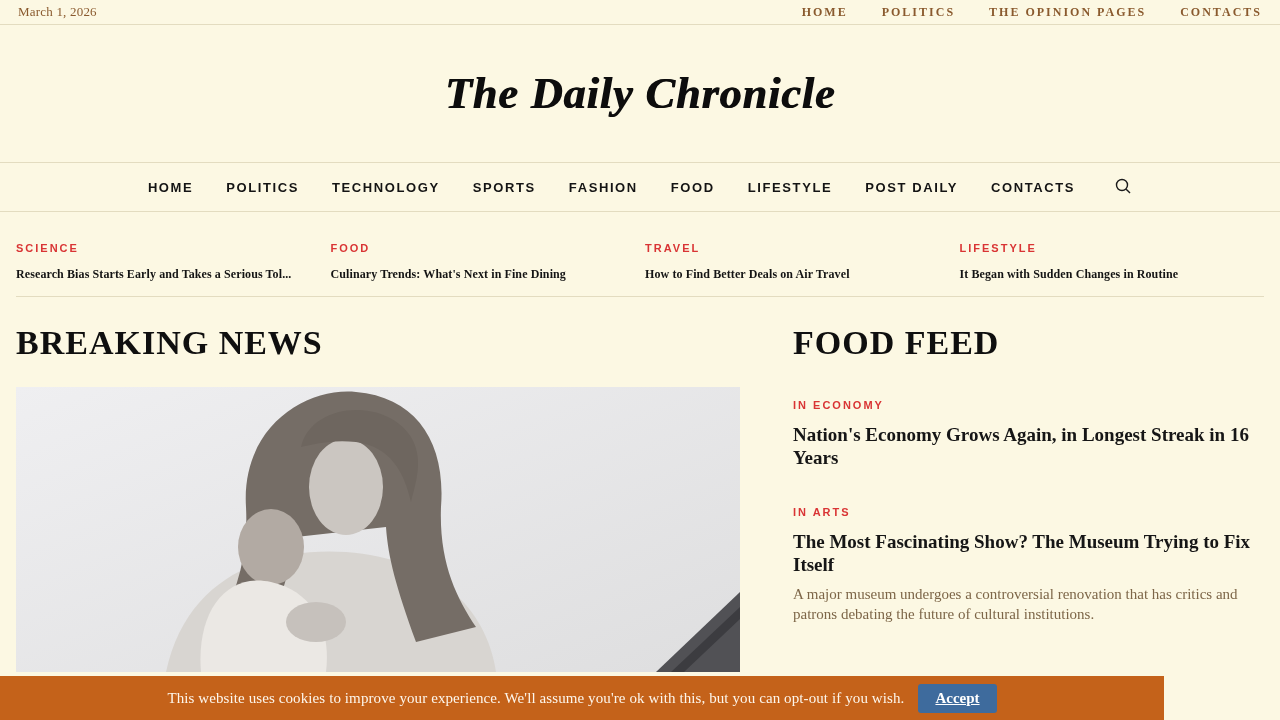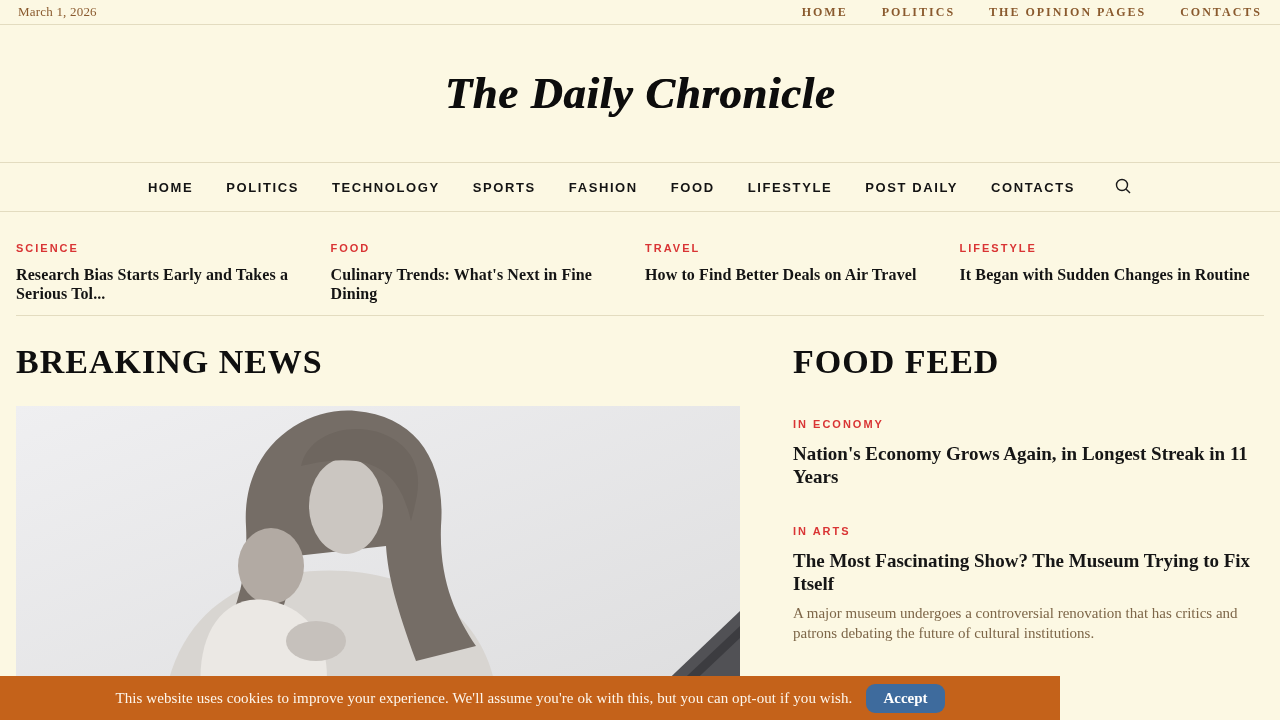--- a/index.html
+++ b/index.html
@@ -73,21 +73,21 @@
     grid-template-columns:repeat(4,1fr);
     column-gap:10px;
   }
   .story-cat, .feed-cat{
     font-family:"Liberation Sans", sans-serif;
     font-size:11px;font-weight:700;letter-spacing:2px;
     color:var(--red);cursor:pointer;display:inline-block;
   }
   .story-title{
     margin-top:9px;
-    font-size:16px;font-weight:700;line-height:19px;
+    font-size:12px;font-weight:700;line-height:19px;
     color:var(--ink);cursor:pointer;
     letter-spacing:.1px;
   }
   
   .main{
     margin:0 16px;
     display:grid;
     grid-template-columns:724px 1fr;
     column-gap:53px;
   }
@@ -113,34 +113,34 @@
     font-size:19px;font-weight:700;line-height:23px;
     color:#161616;cursor:pointer;
   }
   .feed-excerpt{
     margin-top:8px;
     font-size:15px;line-height:20px;
     color:var(--excerpt);
   }
   
   .cookie-bar{
-    position:absolute;left:0;bottom:0;width:1060px;height:44px;
+    position:absolute;left:0;bottom:0;width:1164px;height:44px;
     background:var(--orange);
     display:flex;align-items:center;justify-content:center;gap:14px;
     z-index:10;
   }
   .cookie-msg{
     color:#fdf6ec;font-size:15px;letter-spacing:.1px;
   }
   .cookie-accept{
     background:var(--blue);color:#fff;
-    border:none;border-radius:9px;
+    border:none;border-radius:3px;
     font-family:"Liberation Serif", serif;
     font-size:15px;font-weight:700;
-    padding:6px 17px;cursor:pointer;
+    padding:6px 17px;cursor:pointer;text-decoration:underline;
   }
 </style>
 </head>
 <body>
 
 <div class="topbar">
   <span class="topbar-date">March 1, 2026</span>
   <nav class="topbar-menu">
     <a>HOME</a>
     <a>POLITICS</a>
@@ -224,21 +224,21 @@
         <path d="M655 285 L724 220 L724 232 L668 285 Z" fill="#3c3c40"></path>
       </svg>
     </div>
   </section>
 
   <aside>
     <h2 class="section-title">FOOD FEED</h2>
 
     <article class="feed-item">
       <a class="feed-cat">IN ECONOMY</a>
-      <div class="feed-title">Nation's Economy Grows Again, in Longest Streak in 11 Years</div>
+      <div class="feed-title">Nation's Economy Grows Again, in Longest Streak in 16 Years</div>
     </article>
 
     <article class="feed-item">
       <a class="feed-cat">IN ARTS</a>
       <div class="feed-title">The Most Fascinating Show? The Museum Trying to Fix Itself</div>
       <p class="feed-excerpt">A major museum undergoes a controversial renovation that has critics and patrons debating the future of cultural institutions.</p>
     </article>
   </aside>
 
 </main>

